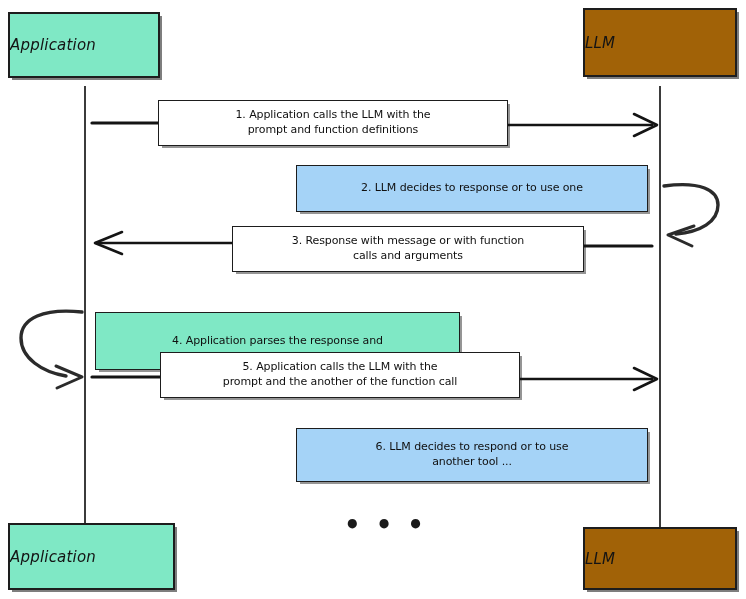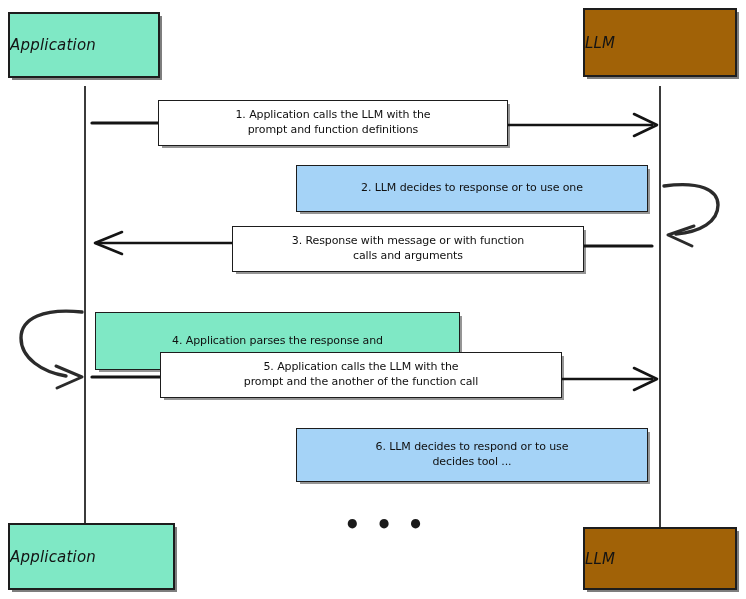--- a/index.html
+++ b/index.html
@@ -157,31 +157,31 @@
       <span>calls and arguments</span>
     </div>
   </div>
 
   <div class="note note-green" style="left:95px; top:292px; width:365px; height:58px;margin-top:20px;">
     <div class="note-text">
       <span>4. Application parses the response and</span><br>
     </div>
   </div>
 
-  <div class="note note-white" style="left:160px; top:352px; width:402px; height:46px;">
+  <div class="note note-white" style="left:160px; top:352px; width:360px; height:46px;">
     <div class="note-text">
       <span>5. Application calls the LLM with the</span><br>
       <span>prompt and the another of the function call</span>
     </div>
   </div>
 
   <div class="note note-blue" style="left:296px; top:428px; width:352px; height:54px;">
     <div class="note-text">
       <span>6. LLM decides to respond or to use</span><br>
-      <span>decides tool ...</span>
+      <span>another tool ...</span>
     </div>
   </div>
 
   <div class="ellipsis" style="left:344px; top:512px;">• • •</div>
 
   <div class="actor-box actor-green" style="left:8px; top:523px; width:167px; height:67px;">
     <span class="actor-label">Application</span>
   </div>
 
   <div class="actor-box actor-blue" style="left:583px; top:527px; width:154px; height:63px;">

